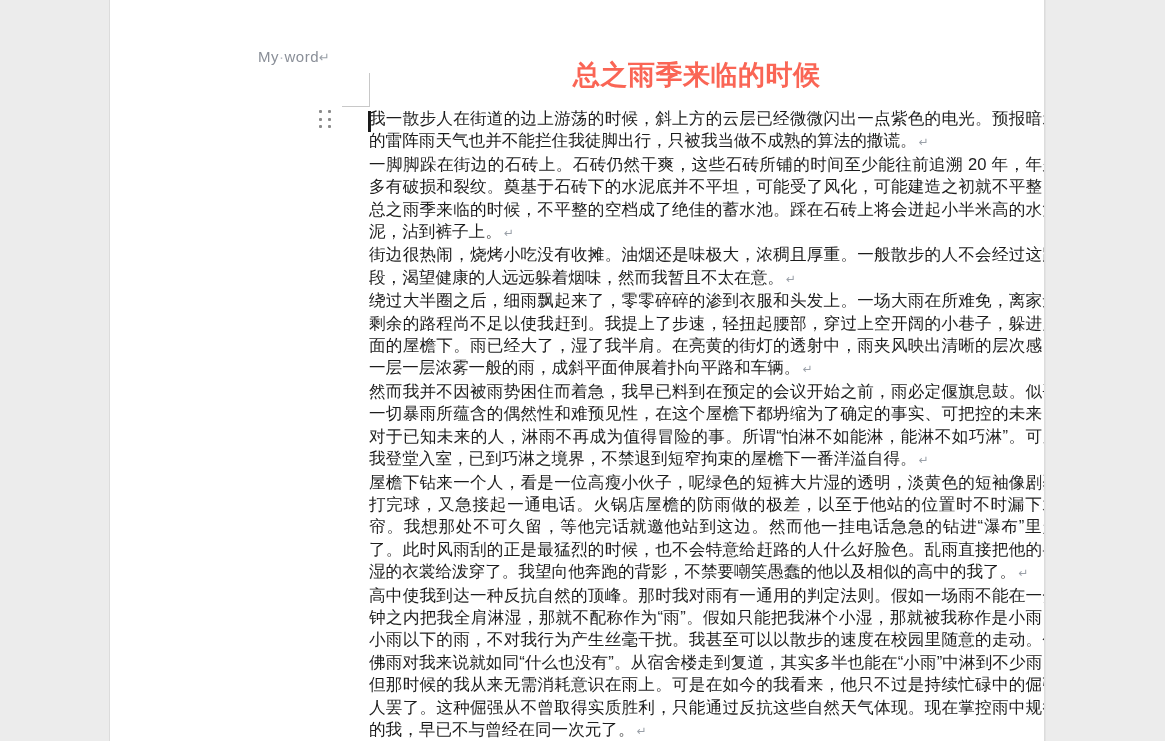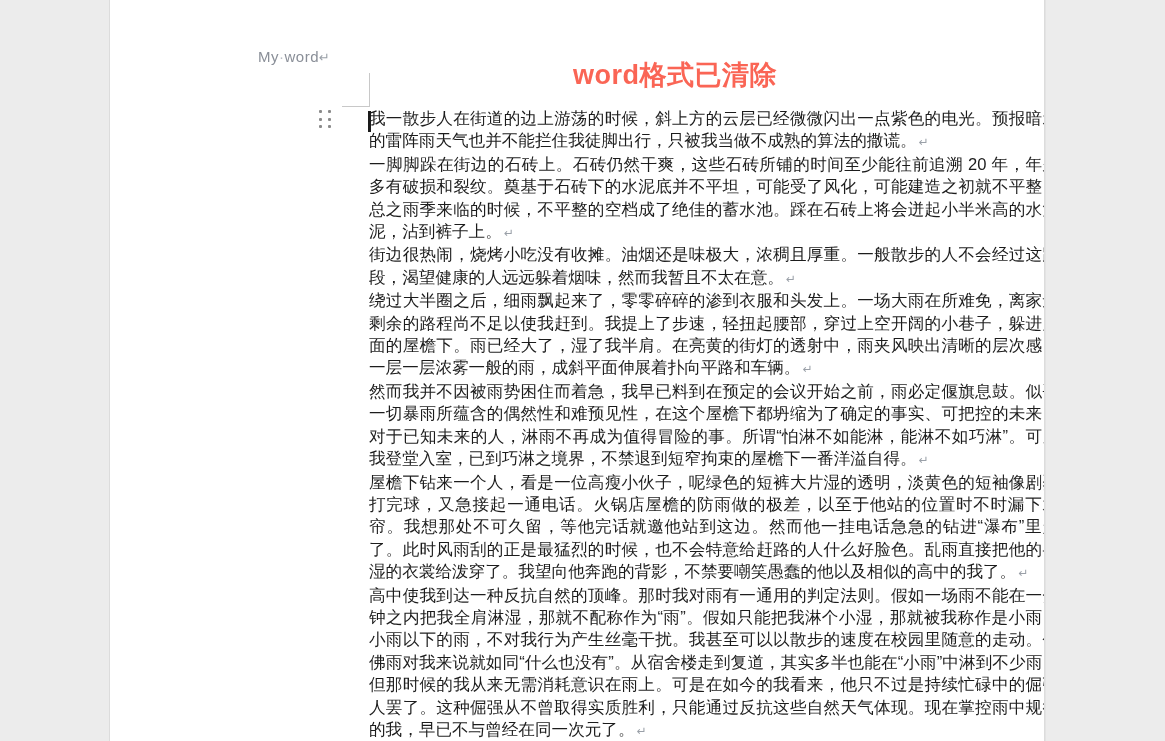--- a/index.html
+++ b/index.html
@@ -161,21 +161,21 @@
 
   <div class="gutter gutter-left"></div>
   <div class="gutter gutter-right"></div>
 
   <div class="page">
 
     <div class="doc-header">
       <span>My</span><span class="dot-mark">·</span><span>word</span><span class="pilcrow">↵</span>
     </div>
 
-    <div class="doc-title">word格式已清除</div>
+    <div class="doc-title">总之雨季来临的时候</div>
 
     <div class="caret-rule-h"></div>
     <div class="caret-rule-v"></div>
     <div class="text-caret"></div>
 
     <div class="drag-handle">
       <i></i>
       <i></i>
       <i></i>
       <i></i>

